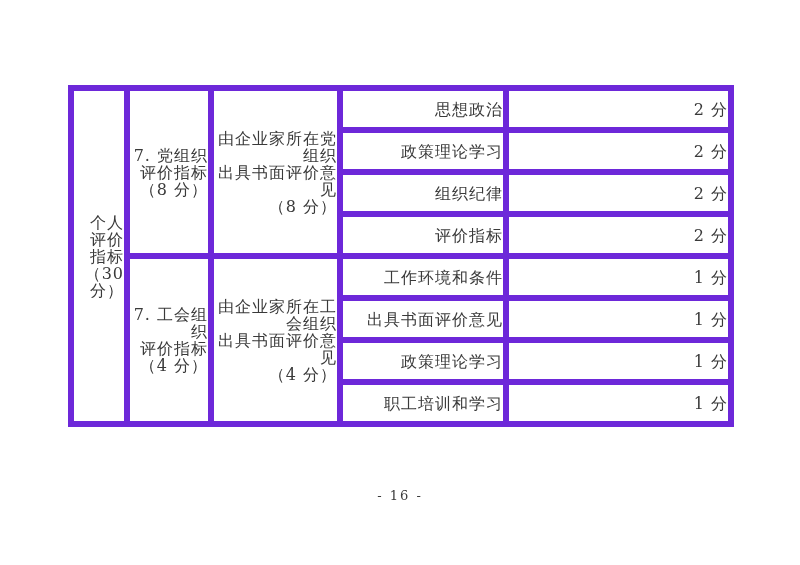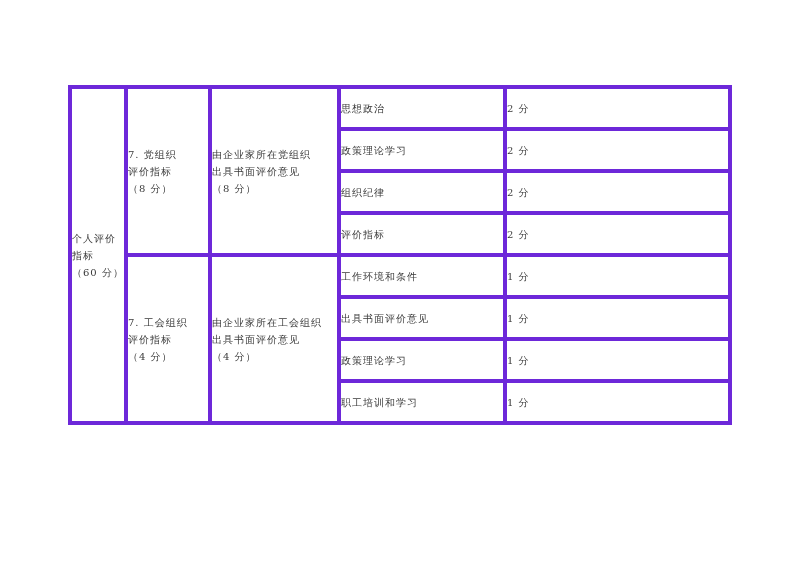--- a/index.html
+++ b/index.html
@@ -15,26 +15,26 @@
     background: #ffffff;
   }
   table.eval-table {
     position: absolute;
     left: 68px; top: 85px;
     width: 660px;
     border-collapse: collapse;
     table-layout: fixed;
   }
   table.eval-table td {
-    border: 4px solid #6d28d9;
+    border: 6px solid #6d28d9;
     color: #3a3a3a;
-    font-size: 10px;
+    font-size: 16px;
     letter-spacing: 1px;
     vertical-align: middle;
-    text-align: left;
+    text-align: right;
     line-height: 17px;
     padding: 0;
   }
   table.eval-table tr { height: 42px; }
   td.score-cell {
     text-align: left;
     padding-left: 10px;
   }
   .cell-line { display: block; }
   .page-number {
@@ -58,21 +58,21 @@
       <col style="width:84px">
       <col style="width:129px">
       <col style="width:166px">
       <col style="width:225px">
     </colgroup>
     <tbody>
       <tr>
         <td rowspan="8">
           <span class="cell-line">个人评价</span>
           <span class="cell-line">指标</span>
-          <span class="cell-line">（60 分）</span>
+          <span class="cell-line">（30 分）</span>
         </td>
         <td rowspan="4">
           <span class="cell-line">7. 党组织</span>
           <span class="cell-line">评价指标</span>
           <span class="cell-line">（8 分）</span>
         </td>
         <td rowspan="4">
           <span class="cell-line">由企业家所在党组织</span>
           <span class="cell-line">出具书面评价意见</span>
           <span class="cell-line">（8 分）</span>
@@ -114,14 +114,15 @@
         <td>政策理论学习</td>
         <td class="score-cell">1 分</td>
       </tr>
       <tr>
         <td>职工培训和学习</td>
         <td class="score-cell">1 分</td>
       </tr>
     </tbody>
   </table>
 
+  <div class="page-number">- 16 -</div>
 
 </div>
 
 </body></html>

